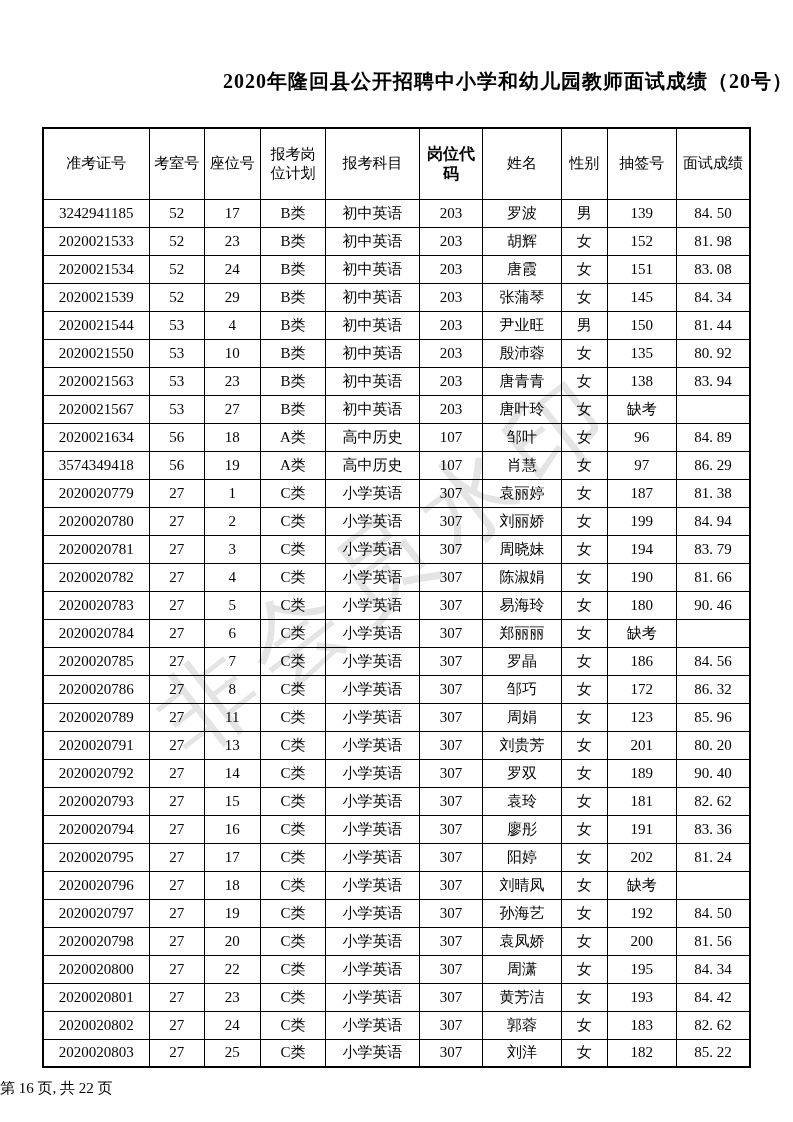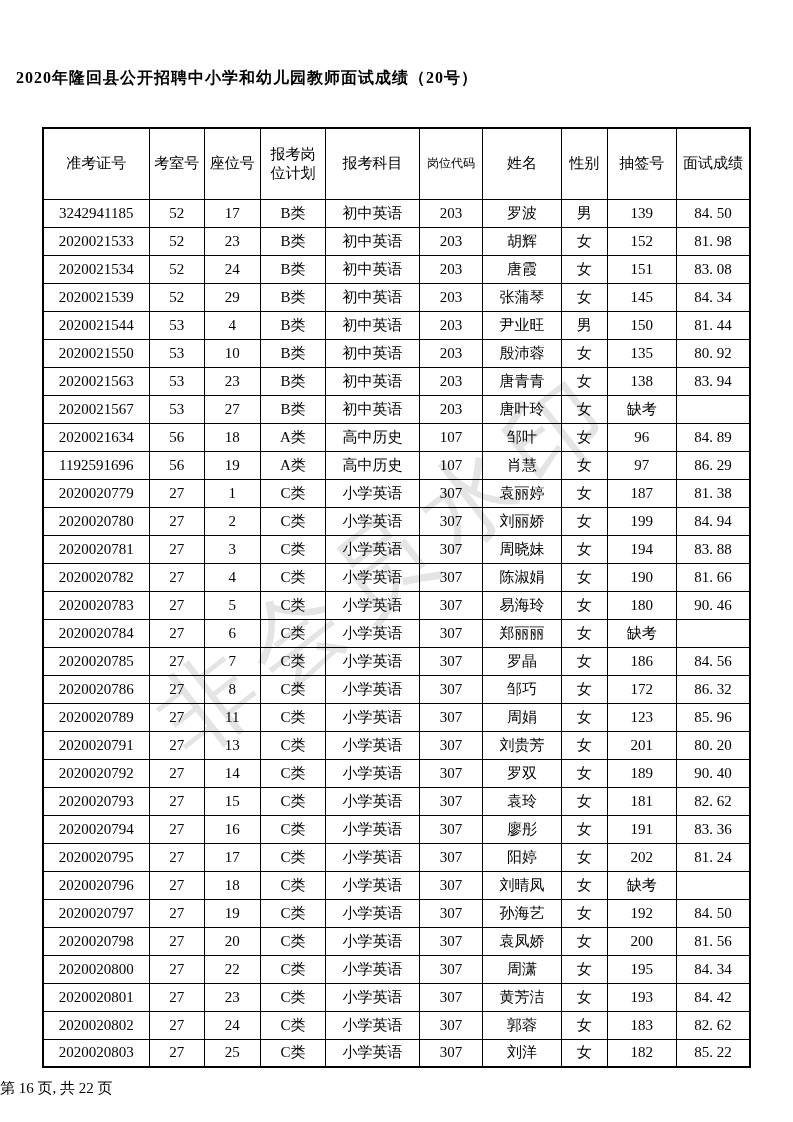--- a/index.html
+++ b/index.html
@@ -24,24 +24,24 @@
     letter-spacing: 14px;
     color: #000;
     opacity: 0.10;
     white-space: nowrap;
     z-index: 0;
     user-select: none;
     pointer-events: none;
   }
   .title {
     position: absolute;
-    top: 68px; left: 16px; right: 0;
+    top: 68px; left: 1px; right: 0;
     margin: 0;
-    text-align: left;
-    font-size: 16px;
+    text-align: right;
+    font-size: 20px;
     font-weight: 700;
     letter-spacing: 1px;
     z-index: 1;
   }
   table.scores {
     position: absolute;
     top: 127px; left: 42px;
     width: 709px;
     border-collapse: collapse;
     table-layout: fixed;
@@ -60,21 +60,21 @@
     overflow: hidden;
   }
   table.scores thead th { height: 46px; }
   table.scores tbody td { height: 28px; }
   
   table.scores th:nth-child(1)  { width: 104px; }
   table.scores th:nth-child(2)  { width: 54px;  }
   table.scores th:nth-child(3)  { width: 55px;  }
   table.scores th:nth-child(4)  { width: 64px; padding: 16px 7px; }
   table.scores th:nth-child(5)  { width: 92px;  }
-  table.scores th:nth-child(6)  { width: 62px; font-size: 12px; }
+  table.scores th:nth-child(6)  { width: 62px; font-size: 16px; font-weight: bold; }
   table.scores th:nth-child(7)  { width: 77px;  }
   table.scores th:nth-child(8)  { width: 45px;  }
   table.scores th:nth-child(9)  { width: 68px;  }
   table.scores th:nth-child(10) { width: 72px;  }
   .footer {
     position: absolute;
     top: 1079px; left: 0; right: 0;
     text-align: left;
     font-size: 15px;
     z-index: 1;
@@ -207,21 +207,21 @@
           <td>18</td>
           <td>A类</td>
           <td>高中历史</td>
           <td>107</td>
           <td>邹叶</td>
           <td>女</td>
           <td>96</td>
           <td>84. 89</td>
         </tr>
         <tr>
-          <td>1192591696</td>
+          <td>3574349418</td>
           <td>56</td>
           <td>19</td>
           <td>A类</td>
           <td>高中历史</td>
           <td>107</td>
           <td>肖慧</td>
           <td>女</td>
           <td>97</td>
           <td>86. 29</td>
         </tr>
@@ -252,21 +252,21 @@
         <tr>
           <td>2020020781</td>
           <td>27</td>
           <td>3</td>
           <td>C类</td>
           <td>小学英语</td>
           <td>307</td>
           <td>周晓妹</td>
           <td>女</td>
           <td>194</td>
-          <td>83. 88</td>
+          <td>83. 79</td>
         </tr>
         <tr>
           <td>2020020782</td>
           <td>27</td>
           <td>4</td>
           <td>C类</td>
           <td>小学英语</td>
           <td>307</td>
           <td>陈淑娟</td>
           <td>女</td>

